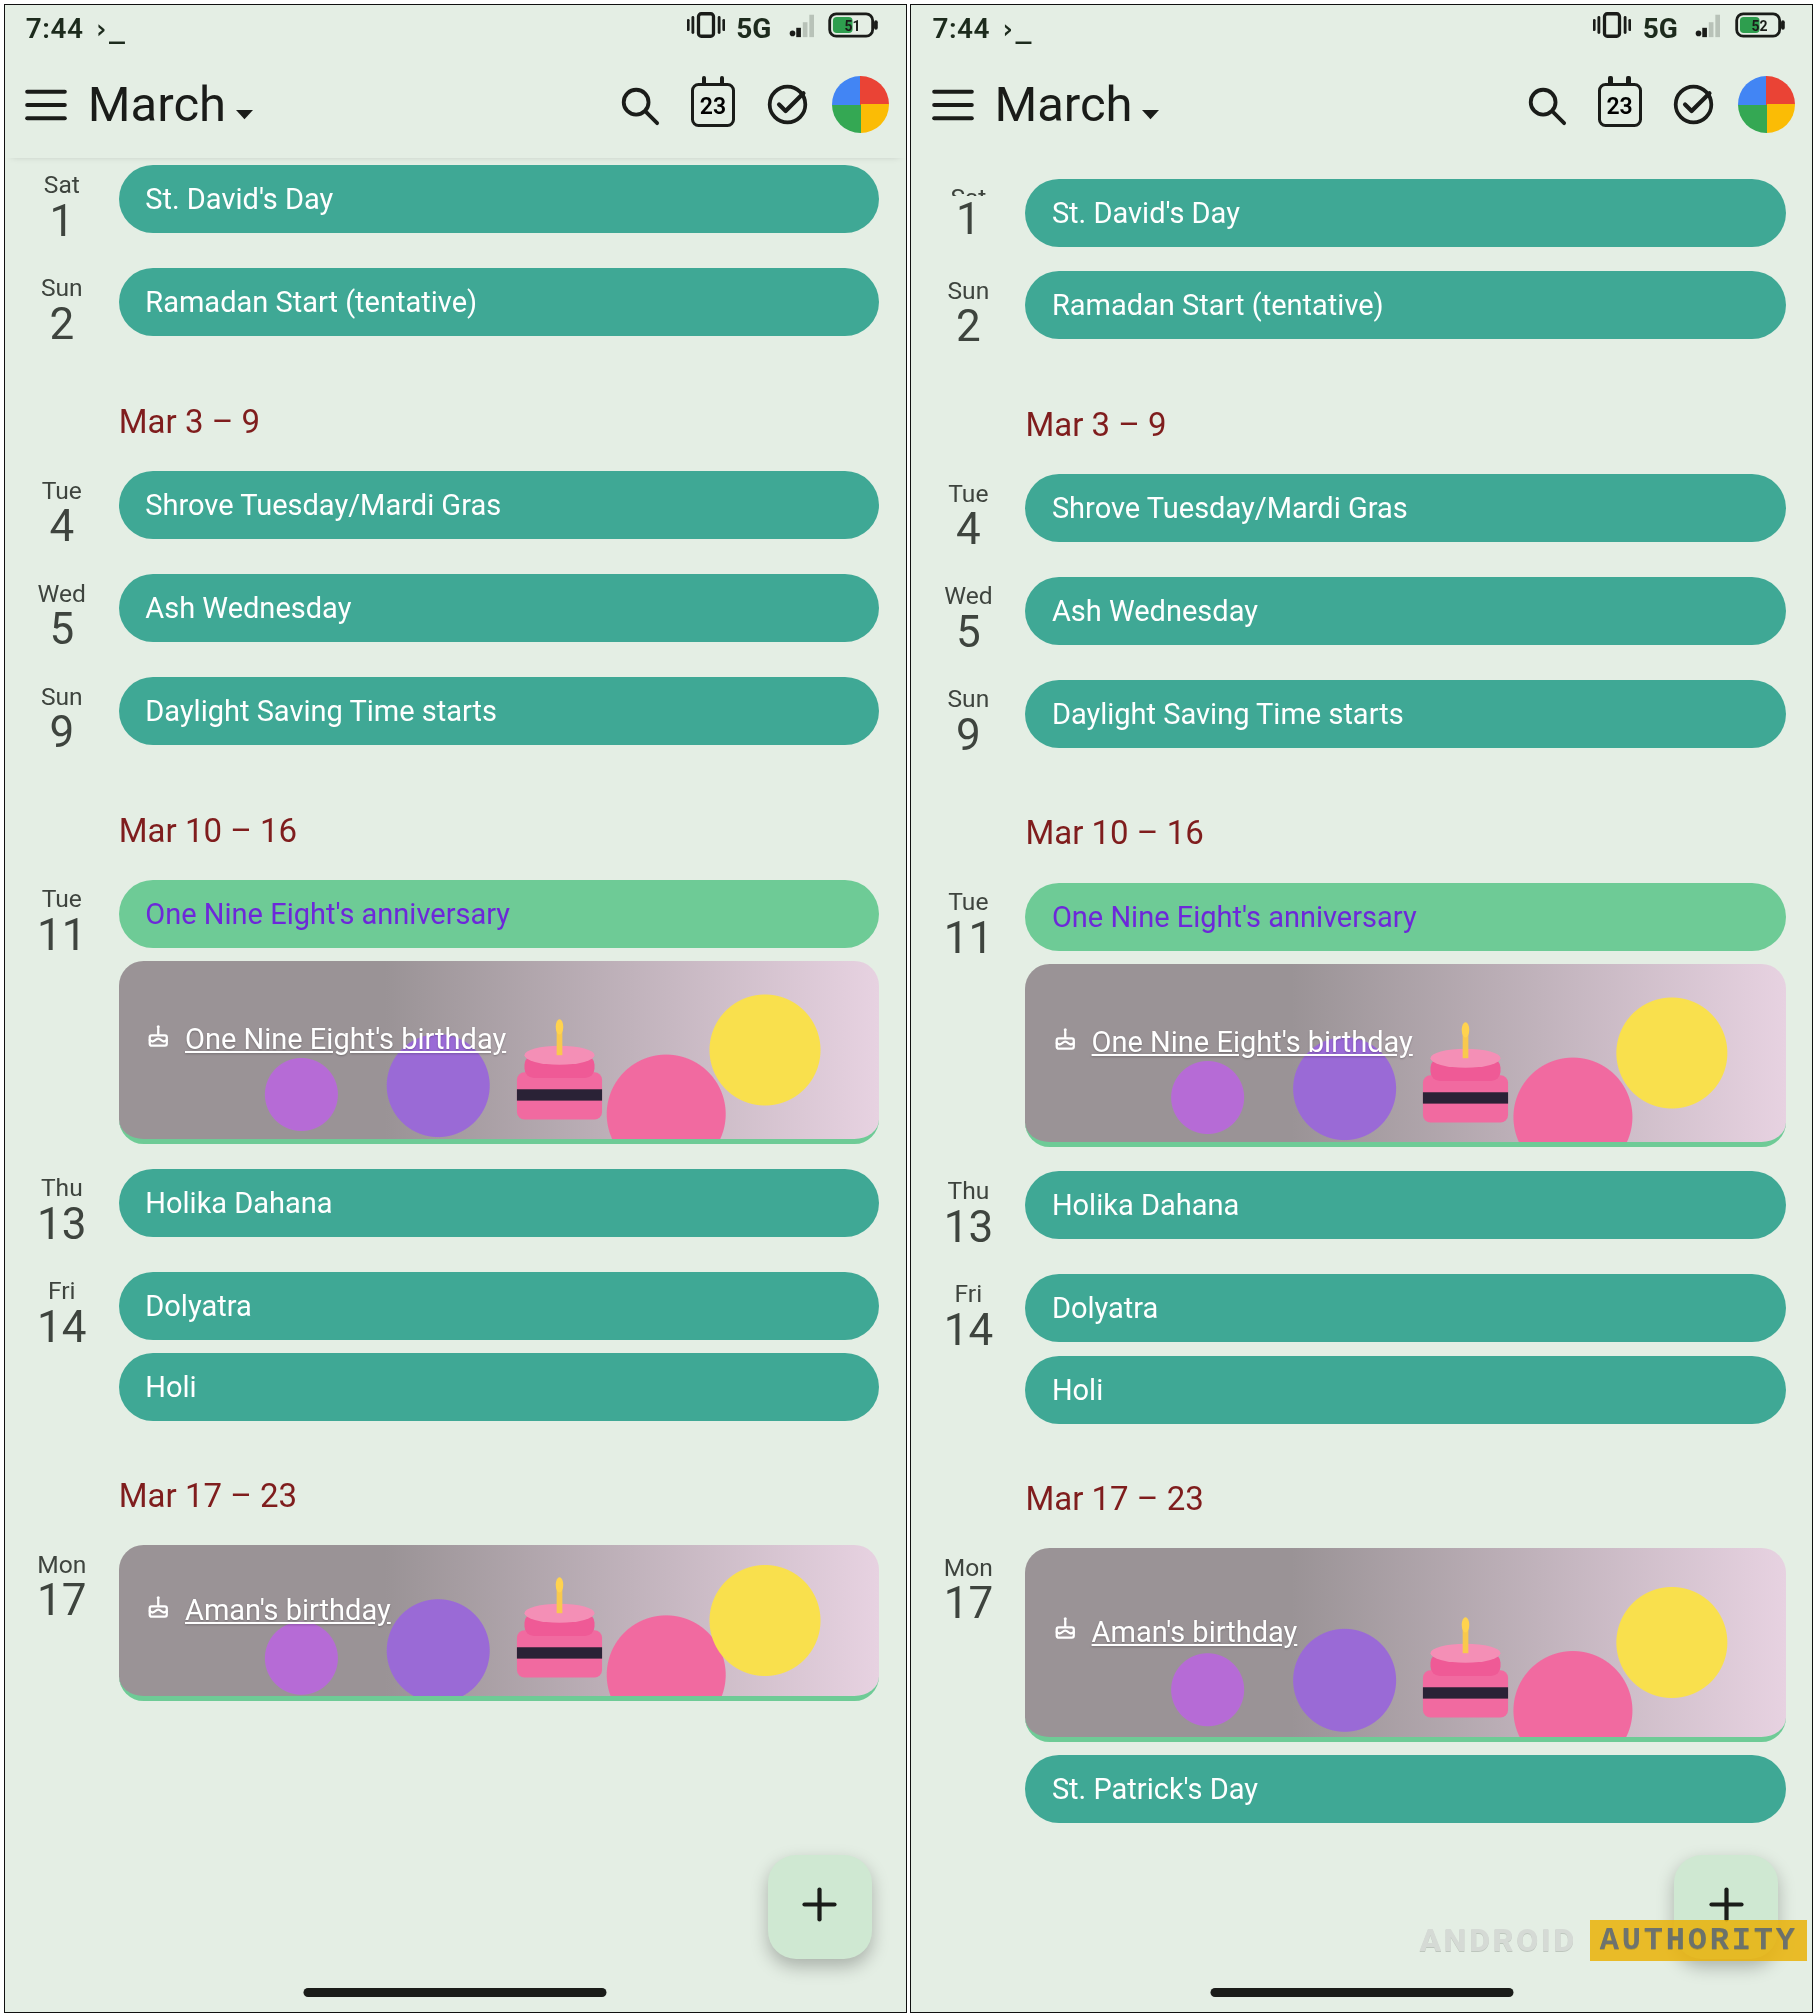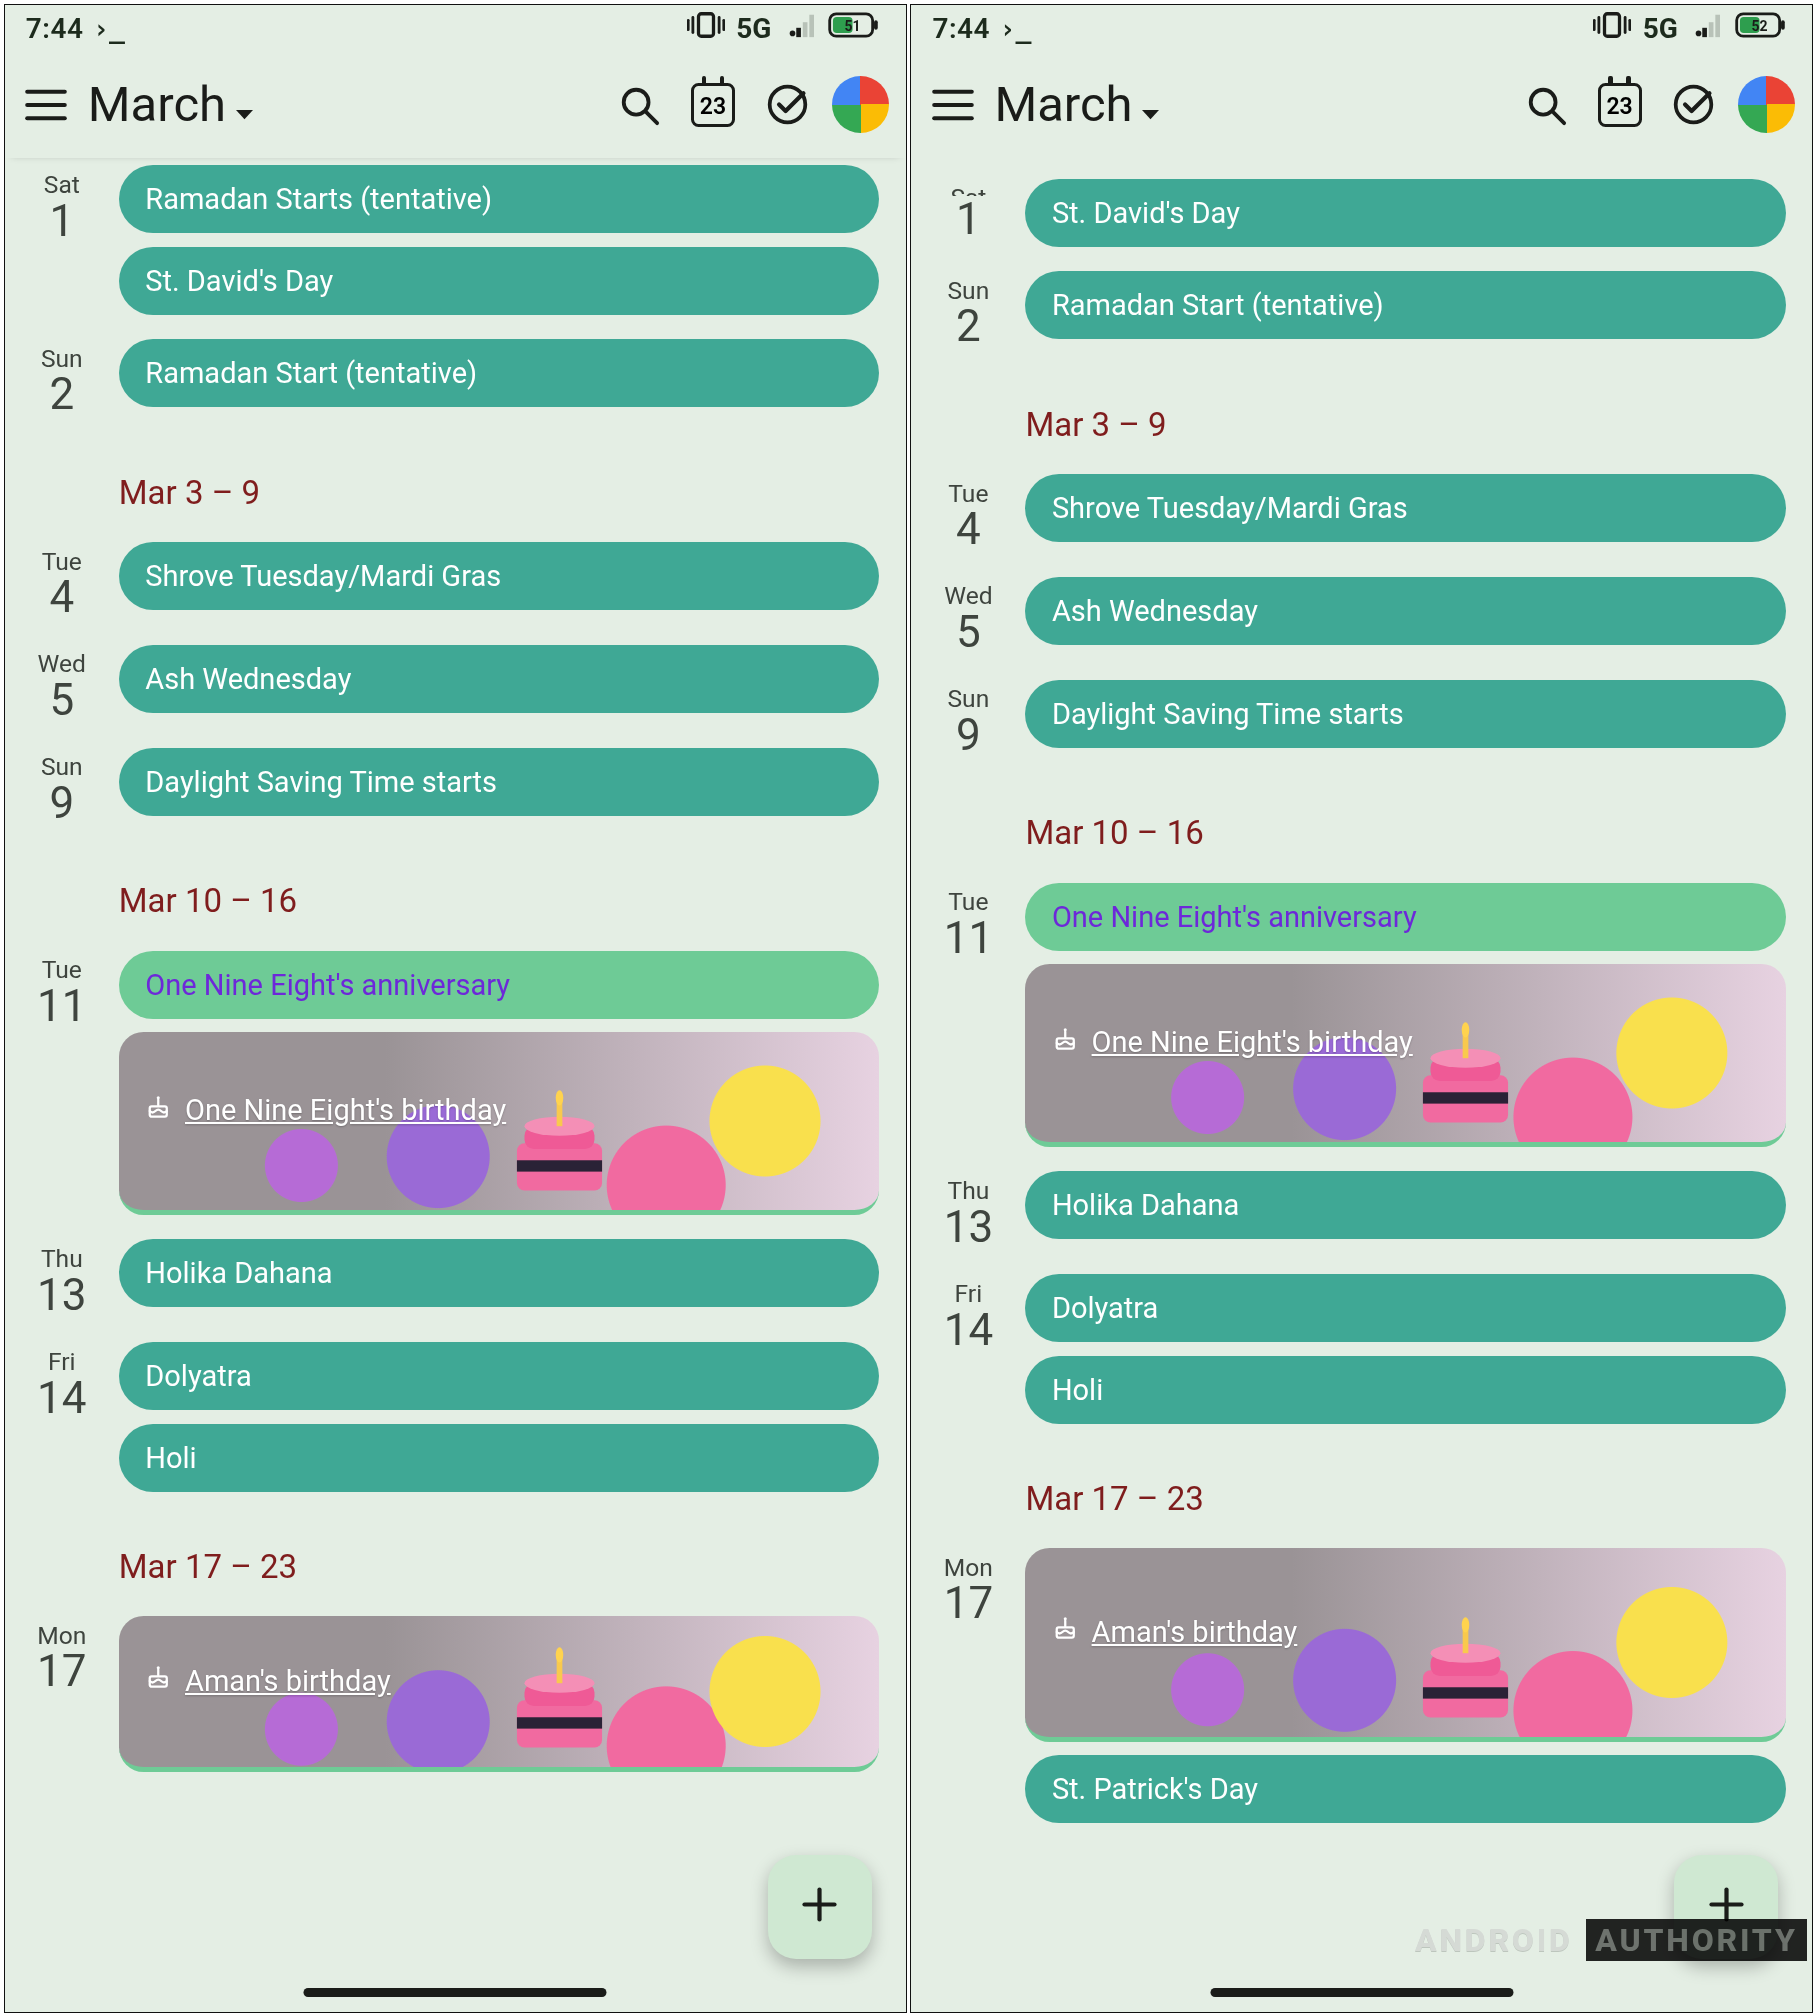--- a/index.html
+++ b/index.html
@@ -123,21 +123,21 @@
   .handle {
     position:absolute; left:50%; transform:translateX(-50%); bottom:15px;
     width:303px; height:8.5px; background:#1a1c19; border-radius:9.5px;
   }
   .watermark{
     position:absolute; right:5px; bottom:51px; color:#d3d7d3;
     font-weight:800; letter-spacing:2.8px; font-size:32px; opacity:.85;
     text-shadow:0 0.9px 0 rgba(0,0,0,.2);
     display:flex; gap:13.2px; align-items:center;
   }
-  .watermark .box{ background:#000000; color:#5a5e5a; padding:1.9px 9.5px;}
+  .watermark .box{ background:#eab308; color:#5a5e5a; padding:1.9px 9.5px;font-family:Liberation Mono, monospace;}
   .row.trim { margin-top:13.2px;}
 </style>
 </head>
 <body>
 
 <div class="wrap" id="root">
     <div class="phone">
       <div class="status">
     <span class="time">7:44</span>
     <span class="prompt">›_</span>
@@ -200,21 +200,20 @@
         </span>
     <span class="avatar"><span class="avatar-inner"></span></span>
       </div>
       <div class="sched">
         <div class="row">
           <div class="daycol">
             <div class="dow">Sat</div>
             <div class="daynum">1</div>
           </div>
           <div class="evcol">
-            <div class="event">Ramadan Starts (tentative)</div>
             <div class="event">St. David's Day</div>
           </div>
         </div>
         <div class="row">
           <div class="daycol">
             <div class="dow">Sun</div>
             <div class="daynum">2</div>
           </div>
           <div class="evcol">
             <div class="event">Ramadan Start (tentative)</div>

